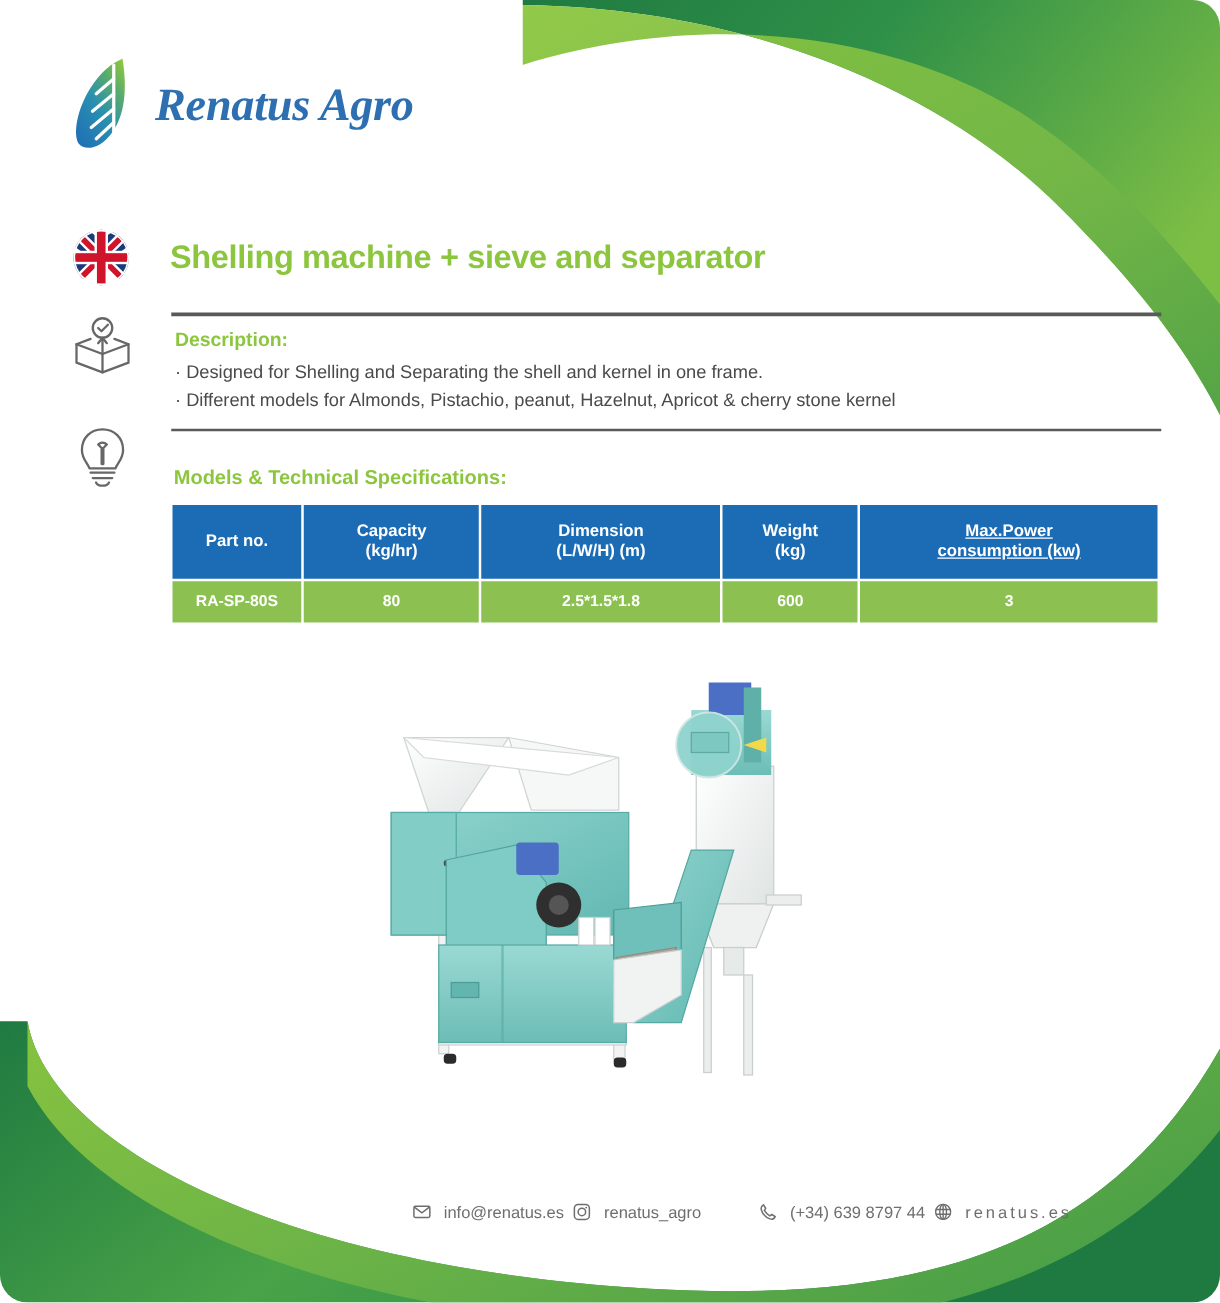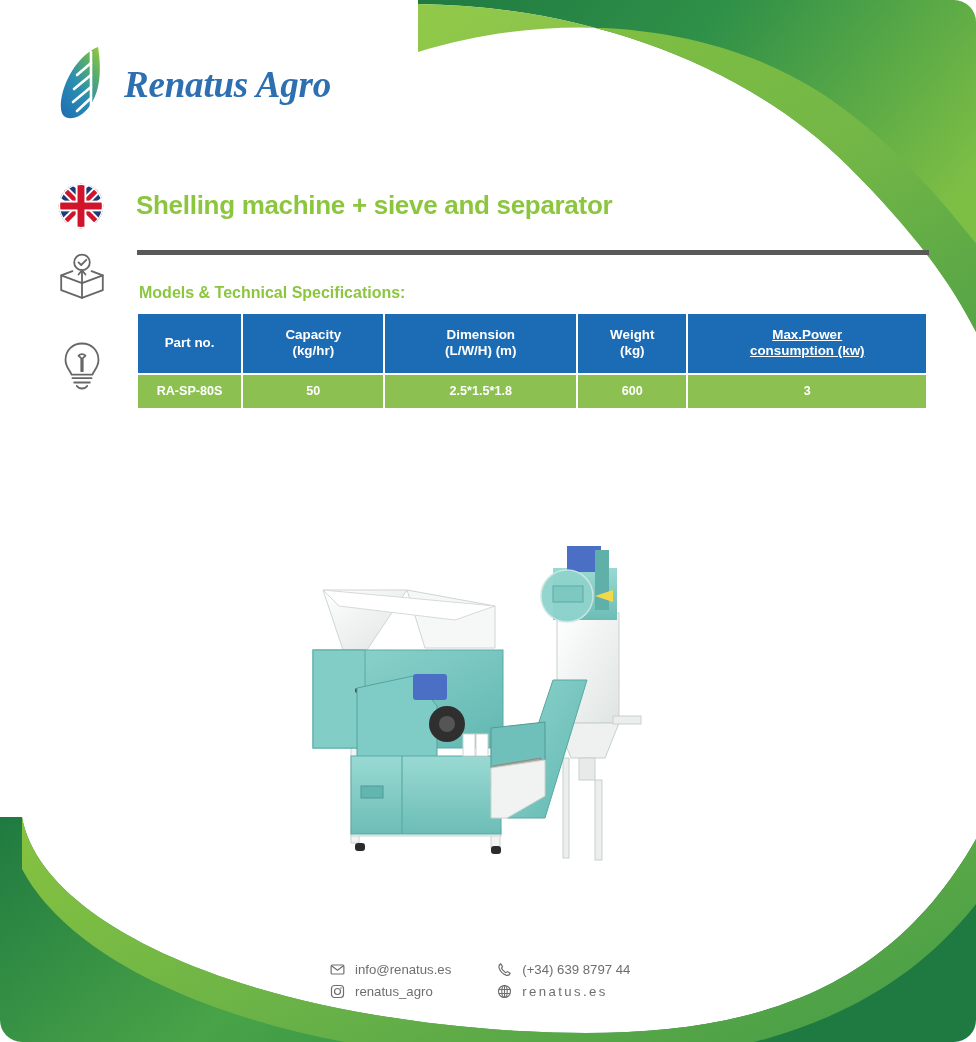--- a/index.html
+++ b/index.html
@@ -64,21 +64,21 @@
   .col-cap{width:140px;}
   .col-dim{width:194px;}
   .col-wt{width:106px;}
   .col-pw{width:244px;text-decoration:underline;}
 
   
   .photo{position:absolute;left:295px;top:528px;width:370px;height:340px;}
 
   
   .footer{position:absolute;left:330px;top:962px;display:flex;gap:46px;}
-  .fcol{display:flex;flex-direction:column;gap:7px;}
+  .fcol{display:flex;flex-direction:row;gap:7px;}
   .frow{display:flex;align-items:center;gap:10px;}
   .frow .ficon{width:15px;height:15px;flex:none;color:#6e6e6e;}
   .frow .ftext{font-size:13.2px;color:#6e6e6e;white-space:nowrap;}
   .spaced{letter-spacing:2.4px;}
 </style>
 </head>
 <body>
 
 <div class="page">
 
@@ -175,20 +175,25 @@
     <path d="M26 18 a5.5 5.5 0 0 1 8 0 l-3.2 3.2 l0 14.8 l-1.6 0 l0 -14.8 Z"></path>
     <path d="M19 44 L41 44"></path>
     <path d="M21 49 L39 49"></path>
     <path d="M24 53 C26 57 34 57 36 53"></path>
   </svg>
 
   <div class="content">
 
     <div class="rule"></div>
 
+    <div class="desc-block">
+      <div class="desc-head">Description:</div>
+      <p class="desc-line">· Designed for Shelling and Separating the shell and kernel in one frame.</p>
+      <p class="desc-line">· Different models for Almonds, Pistachio, peanut, Hazelnut, Apricot &amp; cherry stone kernel</p>
+    </div>
 
     <div class="rule-thin"></div>
 
     <div class="spec-head">Models  &amp; Technical Specifications:</div>
 
     <table class="spec">
       <thead>
         <tr>
           <th class="col-part">
             <span>Part no.</span>
@@ -207,21 +212,21 @@
           </th>
           <th class="col-pw">
             <span>Max.Power</span><br>
             <span>consumption (kw)</span>
           </th>
         </tr>
       </thead>
       <tbody>
         <tr>
           <td>RA-SP-80S</td>
-          <td>50</td>
+          <td>80</td>
           <td>2.5*1.5*1.8</td>
           <td>600</td>
           <td>3</td>
         </tr>
       </tbody>
     </table>
   </div>
 
   <svg class="photo" viewBox="0 0 370 340">
     <defs>

